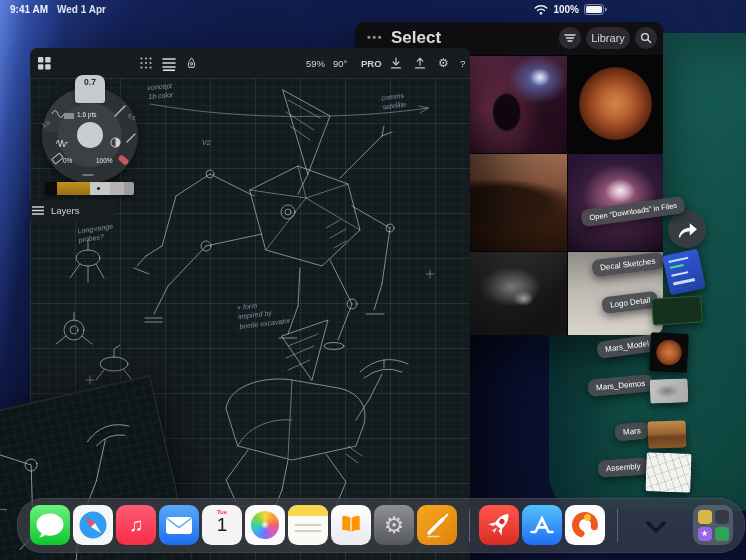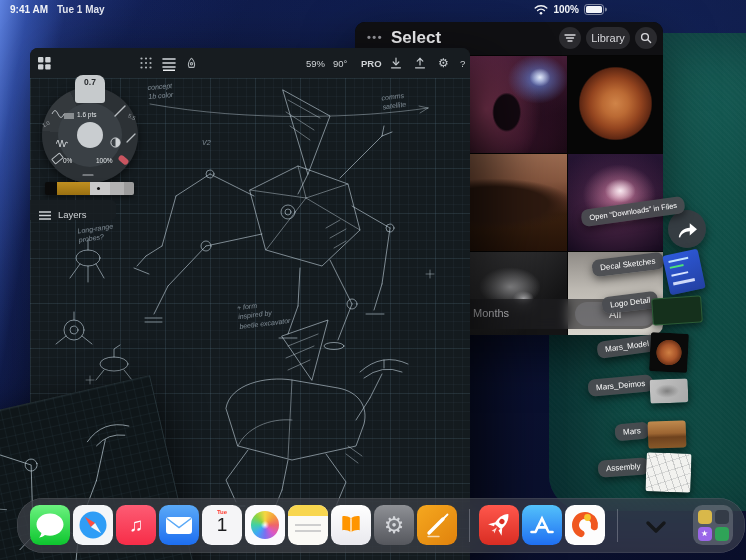--- a/index.html
+++ b/index.html
@@ -112,21 +112,21 @@
     background:#c6cacc;color:#26292c;font-size:8.5px;font-weight:bold;text-align:center;padding-top:2px;box-sizing:border-box;}
   .wheel-lbl{position:absolute;color:#e4e7e9;font-size:6.5px;}
   .ring-num{position:absolute;color:#9aa0a5;font-size:5.5px;}
   #wheel-red-tool{position:absolute;left:76px;top:70px;width:11px;height:6px;border-radius:3px;background:#c95560;transform:rotate(40deg);}
   
   #color-bar{position:absolute;left:15px;top:104px;width:89px;height:13px;display:flex;border-radius:2px;overflow:hidden;box-shadow:0 2px 5px rgba(0,0,0,.5);}
   .sw{height:100%;}
   #sw-dot{position:absolute;left:52px;top:5px;width:3px;height:3px;border-radius:50%;background:#111;}
   
   #layers-btn{position:absolute;left:0;top:122px;width:86px;height:20px;border-radius:0 5px 5px 0;
-    background:rgba(24,30,34,.88);display:flex;align-items:flex-end;gap:7px;padding-left:9px;box-sizing:border-box;}
+    background:rgba(24,30,34,.88);display:flex;align-items:center;gap:7px;padding-left:2px;box-sizing:border-box;}
   #layers-label{color:#cfd3d6;font-size:9.5px;}
 
   
   #drag-panel{
     left:-52px;top:398px;width:225px;height:195px;z-index:4;transform:rotate(-13deg);
     background-color:#0f1619;
     background-image:
       linear-gradient(rgba(110,150,170,.07) 1px, transparent 1px),
       linear-gradient(90deg, rgba(110,150,170,.07) 1px, transparent 1px);
     background-size:9px 9px;
@@ -227,24 +227,20 @@
   <div class="pcell ph-filler" style="left:5px;top:34px;width:102px;height:97px"></div>
   <div class="pcell ph-filler" style="left:5px;top:132px;width:102px;height:97px"></div>
   <div class="pcell ph-filler" style="left:5px;top:230px;width:102px;height:83px"></div>
   <div class="pcell ph-horsehead" style="left:108px;top:34px;width:104px;height:97px"></div>
   <div class="pcell ph-marsglobe" style="left:213px;top:34px;width:95px;height:97px"></div>
   <div class="pcell ph-marsland" style="left:108px;top:132px;width:104px;height:97px"></div>
   <div class="pcell ph-orion" style="left:213px;top:132px;width:95px;height:97px"></div>
   <div class="pcell ph-craft" style="left:108px;top:230px;width:104px;height:83px"></div>
   <div class="pcell ph-haze" style="left:213px;top:230px;width:95px;height:83px"></div>
 
-  <div id="photos-bottombar">
-    <div id="tab-months">Months</div>
-    <div id="tab-all">All</div>
-  </div>
 </div>
 
 <div class="abs" id="concepts-window">
   <div id="concepts-toolbar">
     <div class="tb-item" style="left:8px">
       <svg width="13" height="13" viewBox="0 0 13 13">
         <g fill="#cfd3d6">
             <rect x="0" y="0" width="5.4" height="5.4" rx="1"></rect>
             <rect x="7.2" y="0" width="5.4" height="5.4" rx="1"></rect>
             <rect x="0" y="7.2" width="5.4" height="5.4" rx="1"></rect>
@@ -567,21 +563,21 @@
     <div class="mini-app" style="background:#d9b84a"></div>
     <div class="mini-app" style="background:#343b47"></div>
     <div class="mini-app" style="background:#9a66e8">★</div>
     <div class="mini-app" style="background:#2fa357"></div>
   </div>
 </div>
 
 <div class="abs" id="status-bar">
   <div id="status-left">
     <span id="status-time">9:41 AM</span>
-    <span id="status-date">Tue 1 May</span>
+    <span id="status-date">Wed 1 Apr</span>
   </div>
   <div id="status-right">
     <svg width="14" height="11" viewBox="0 0 14 11">
       <g fill="none" stroke="#f2f4f8" stroke-width="1.4" stroke-linecap="round">
         <path d="M1.2,4 a8.5,8.5 0 0 1 11.6,0"></path>
         <path d="M3.6,6.6 a5,5 0 0 1 6.8,0"></path>
       </g>
       <circle cx="7" cy="9.3" r="1.3" fill="#f2f4f8"></circle>
     </svg>
     <span id="status-battery-pct">100%</span>

